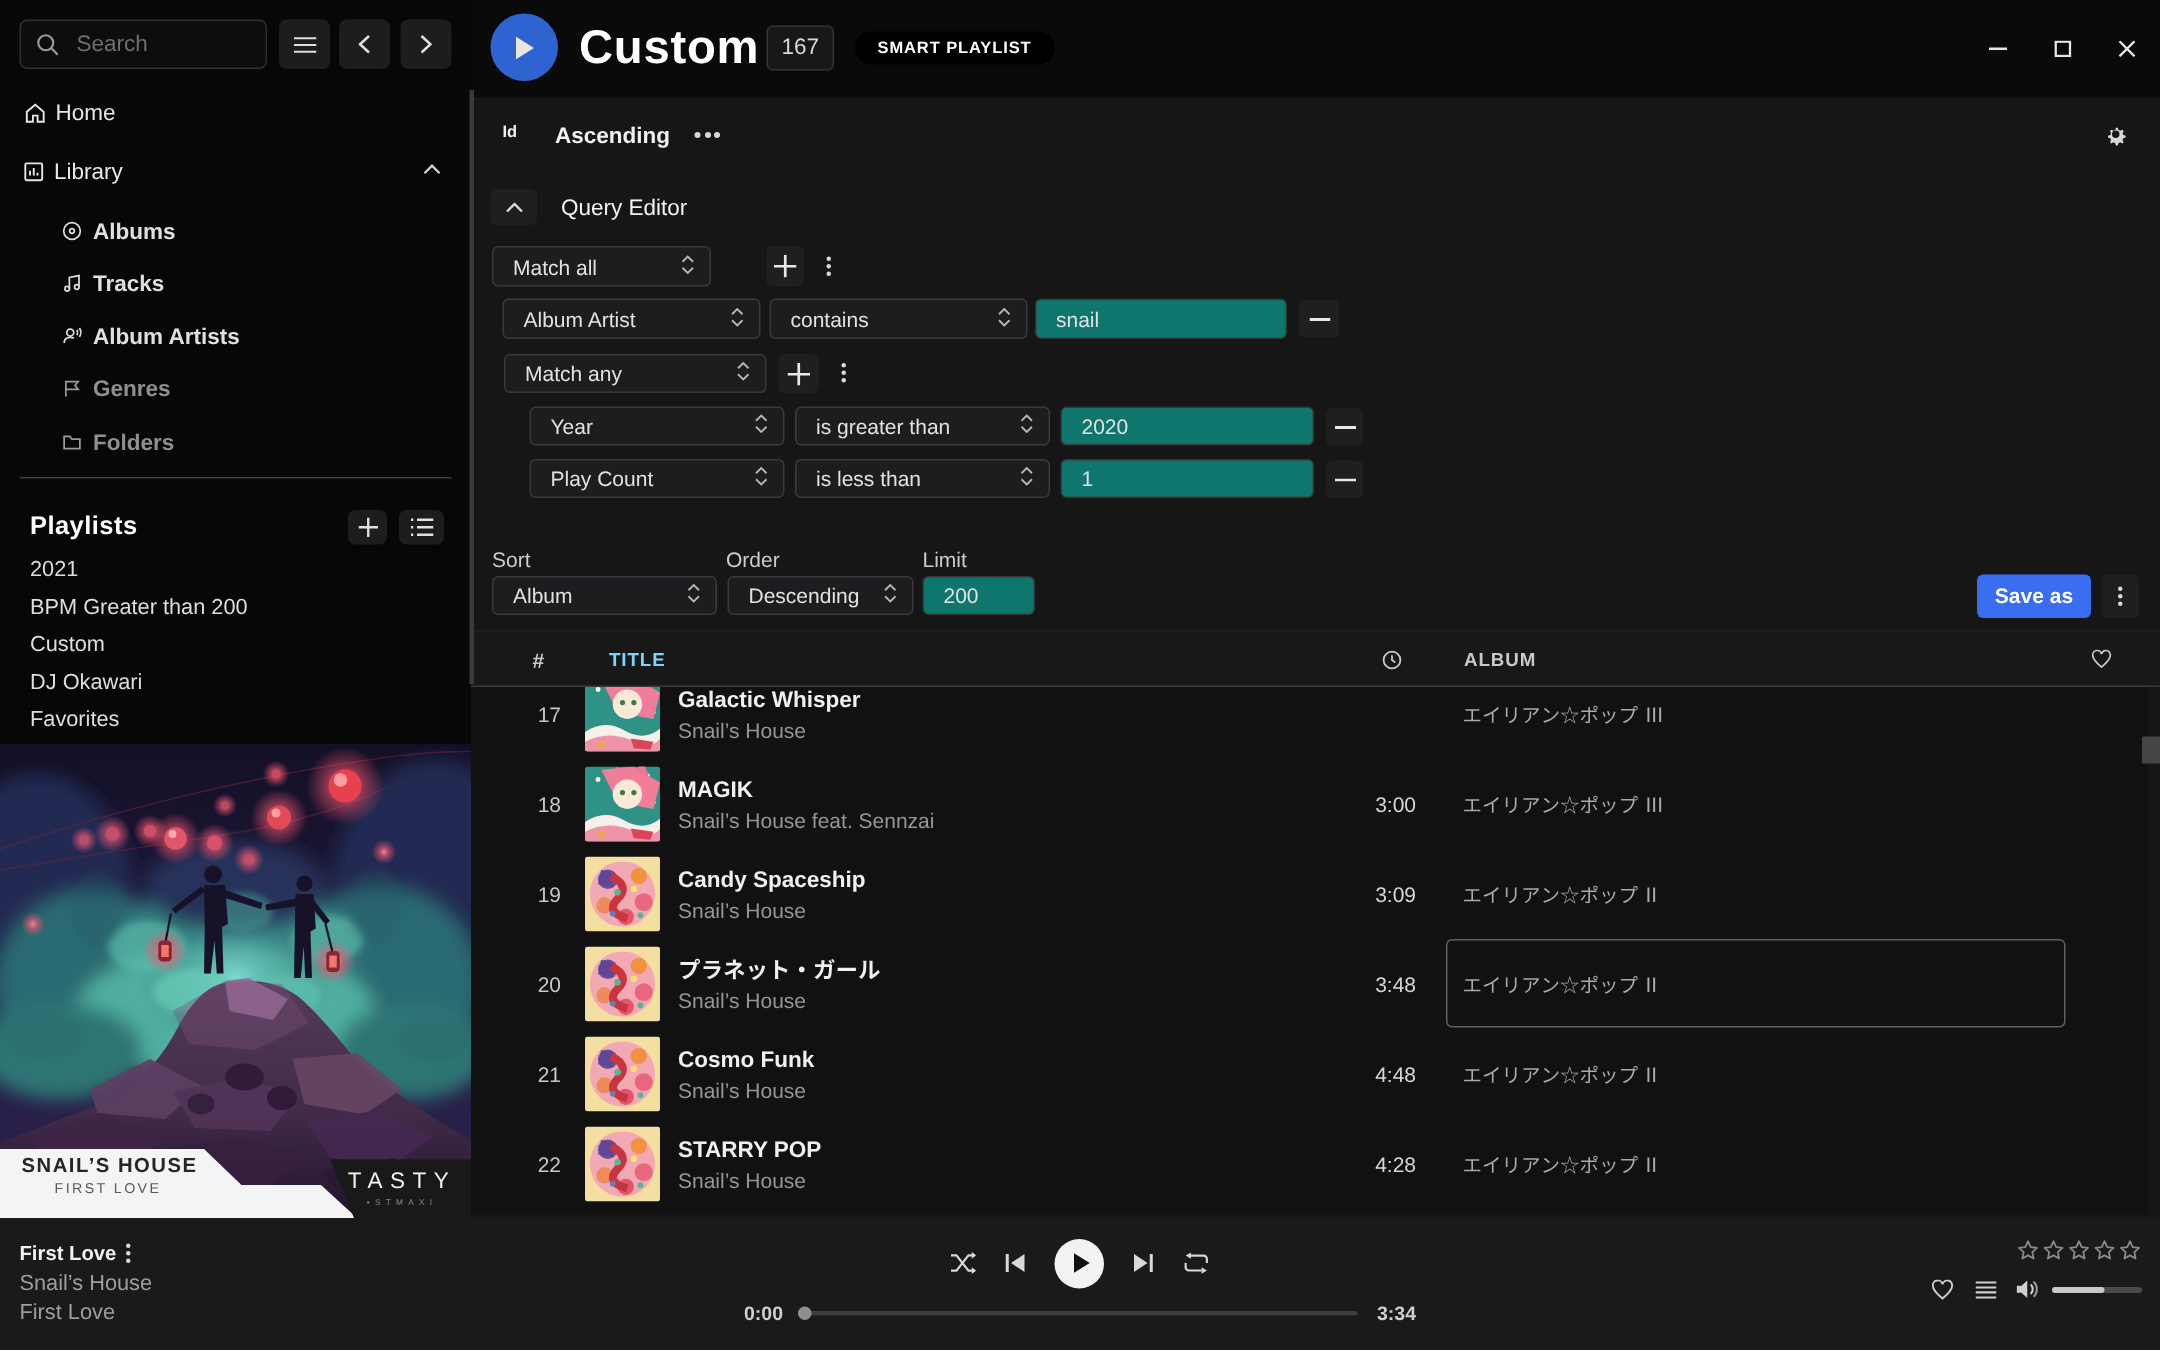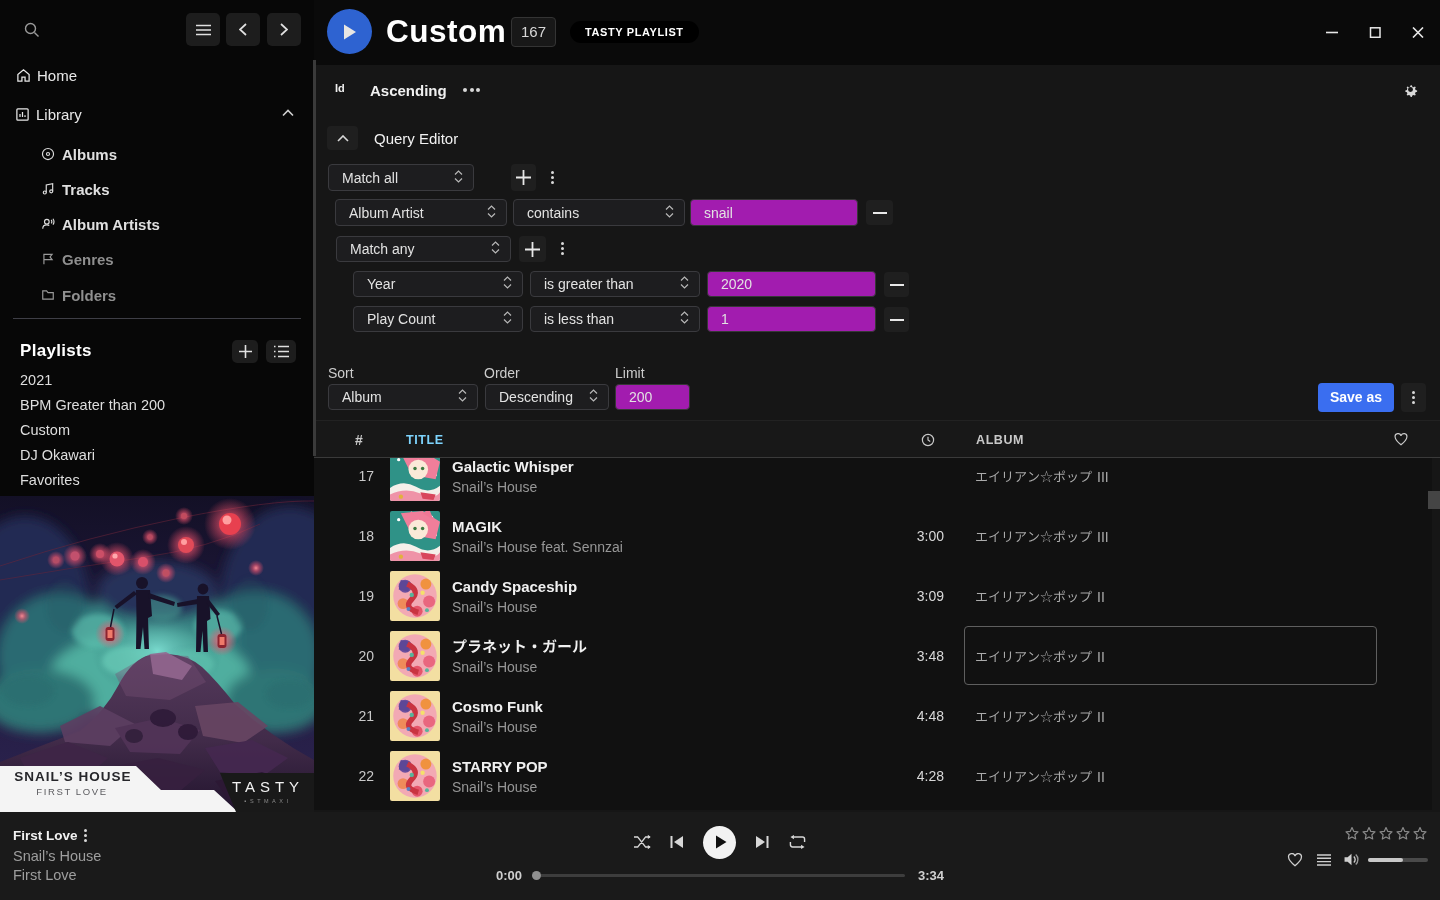--- a/index.html
+++ b/index.html
@@ -15,21 +15,21 @@
 .subitem .ic { width:14px; height:14px; margin-right:7px; }
 .dim { color:#8f8f8f; }
 .pl-item { color:#dedede; font-size:14.5px; }
 .hdr { left:314px; top:0; width:1126px; height:65px; background:#0a0a0a; }
 .content { left:314px; top:65px; width:1126px; height:747px; background:#161616; }
 .playcircle { left:327px; top:9px; width:45px; height:45px; border-radius:50%; background:#2e63d1; display:flex; align-items:center; justify-content:center; }
 .title { left:386px; top:13px; font-size:31.5px; font-weight:bold; color:#fff; letter-spacing:0.5px; }
 .badge167 { left:511px; top:17px; width:45px; height:30px; background:#181818; border:1px solid #343434; border-radius:4px; color:#d8d8d8; font-size:15px; text-align:center; line-height:28px; }
 .smartpill { left:570px; top:21px; height:22px; background:#000; border-radius:11px; color:#fff; font-size:11px; font-weight:bold; letter-spacing:0.6px; line-height:22px; padding:0 15px;  }
 .sel { background:#1d1d1f; border:1px solid #3a3a3e; border-radius:4px; color:#e2e2e2; font-size:14px; display:flex; align-items:center; padding-left:13px; }
-.inp { background:#a21caf; border:1px solid #373737; border-radius:4px; color:#e2e2e2; font-size:14px; display:flex; align-items:center; padding-left:13px; }
+.inp { background:#0f766e; border:1px solid #373737; border-radius:4px; color:#e2e2e2; font-size:14px; display:flex; align-items:center; padding-left:13px; }
 .mini-btn { background:#1f1f1f; border-radius:4px; display:flex; align-items:center; justify-content:center; }
 .updown { margin-left:auto; margin-right:10px; }
 .lbl { color:#cccccc; font-size:14px; }
 .saveas { left:1318px; top:383px; width:76px; height:29px; background:#3a6ef0; border-radius:4px; color:#fff; font-weight:bold; font-size:14px; text-align:center; line-height:29px; }
 .thead { left:314px; top:420px; width:1126px; height:38px; background:#181818; border-top:1px solid #222222; border-bottom:1px solid #3a3a3a; z-index:2; }
 .tbody { left:314px; top:446px; width:1118px; height:364px; background:#111111; z-index:1; }
 .row { position:absolute; left:0; width:1118px; height:60px; }
 .rnum { position:absolute; left:330px; top:0; width:60px; height:60px; line-height:60px; text-align:right; color:#c9c9c9; font-size:14px; }
 .thumb { position:absolute; left:76px; top:5px; width:50px; height:50px; border-radius:2px; }
 .rtitle { position:absolute; left:138px; top:12px; font-size:15px; font-weight:bold; color:#f0f0f0; }
@@ -47,21 +47,21 @@
 
   <div class="abs hdr"></div>
   <div class="abs content"></div>
   <div class="abs playcircle">
       <svg width="17" height="18" viewBox="0 0 17 18">
         <path d="M3 1.5 L15 9 L3 16.5 Z" fill="#e8e6e3"></path>
       </svg>
     </div>
   <div class="abs title">Custom</div>
   <div class="abs badge167">167</div>
-  <div class="abs smartpill">TASTY PLAYLIST</div>
+  <div class="abs smartpill">SMART PLAYLIST</div>
 
   <svg class="abs" style="left:1322px;top:27px" width="110" height="11" viewBox="0 0 110 11">
     <path d="M4 5.5 H16" stroke="#e8e8e8" stroke-width="1.6"></path>
     <rect x="48.5" y="0.8" width="9.5" height="9.5" fill="none" stroke="#e8e8e8" stroke-width="1.5"></rect>
     <path d="M91 0.5 L101 10.5 M101 0.5 L91 10.5" stroke="#e8e8e8" stroke-width="1.6"></path>
   </svg>
 
   <div class="abs" style="left:335px;top:82px;color:#f0f0f0;font-size:11px;font-weight:bold;">Id</div>
   <div class="abs" style="left:370px;top:82px;color:#f0f0f0;font-size:15px;font-weight:bold;">Ascending</div>
   <div class="abs dots3h" style="left:463px;top:88px;">
@@ -334,20 +334,21 @@
       </svg>
     <div style="position:absolute;left:662px;top:12px;color:#c9c9c9;font-size:12.5px;font-weight:bold;letter-spacing:0.6px;">ALBUM</div>
     <svg style="position:absolute;left:1080px;top:12px" width="14" height="13" viewBox="0 0 24 22">
         <path d="M12 20 C5 14 2 10.5 2 7 A5 5 0 0 1 12 5 A5 5 0 0 1 22 7 C22 10.5 19 14 12 20 Z" fill="none" stroke="#c9c9c9" stroke-width="2"></path>
       </svg>
   </div>
 
   <div class="abs" style="left:1428px;top:491px;width:12px;height:18px;background:#454545;z-index:3;"></div>
 
   <div class="abs sidebar">
+    <div class="abs searchbox">Search</div>
     <svg class="abs" style="left:24px;top:22px" width="16" height="16" viewBox="0 0 16 16">
         <circle cx="6.5" cy="6.5" r="5" fill="none" stroke="#9a9a9a" stroke-width="1.4"></circle>
         <path d="M10.4 10.4 L14.5 14.5" stroke="#9a9a9a" stroke-width="1.4"></path>
       </svg>
     <div class="abs sq-btn" style="left:186px;top:13px;width:34px;height:33px;">
         <svg width="15" height="12" viewBox="0 0 15 12">
           <path d="M0 1.5 H15 M0 6 H15 M0 10.5 H15" stroke="#e0e0e0" stroke-width="1.4"></path>
         </svg>
       </div>
     <div class="abs sq-btn" style="left:226px;top:13px;width:34px;height:33px;">

